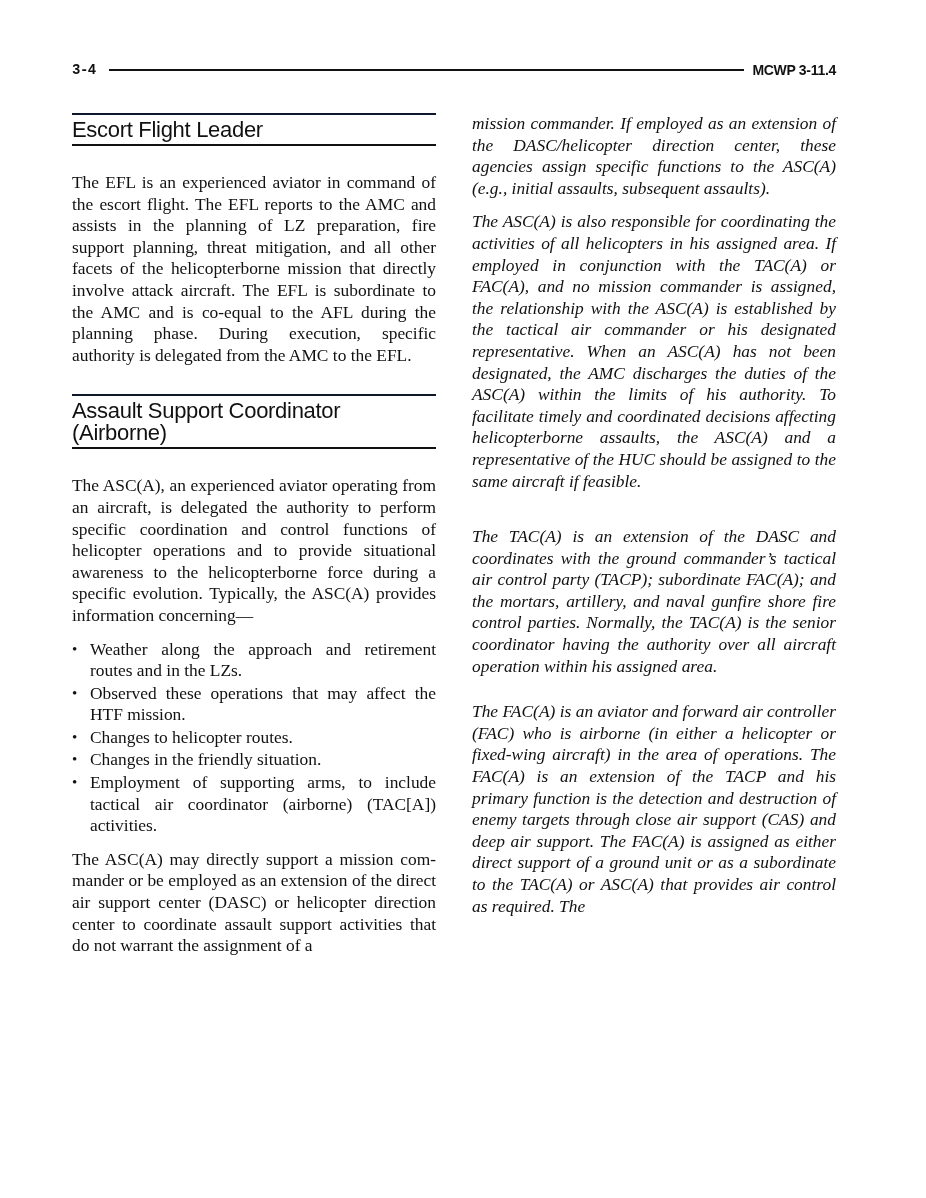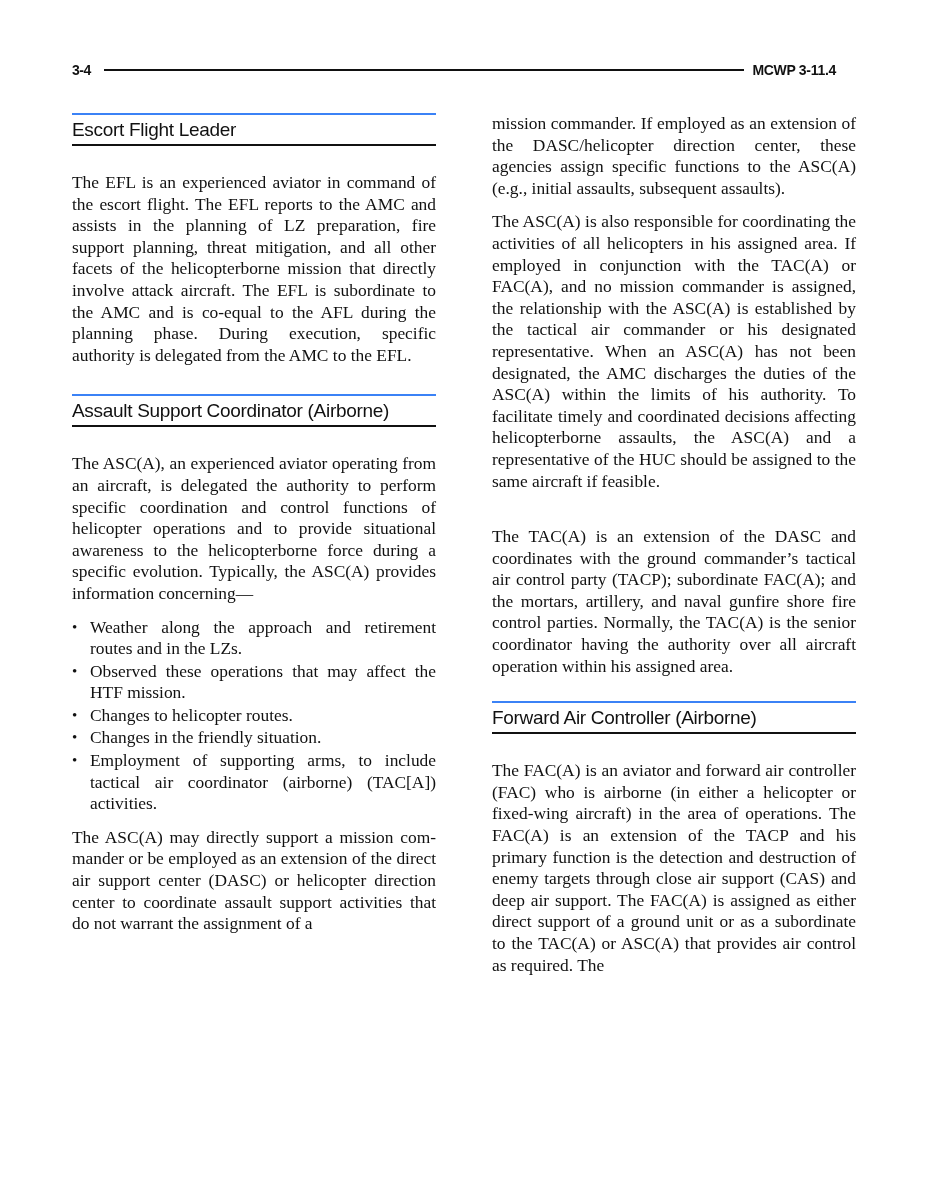--- a/index.html
+++ b/index.html
@@ -22,51 +22,52 @@
       height: 20px;
       display: flex;
       align-items: center;
       font-family: "Liberation Sans", sans-serif;
       font-weight: bold;
       font-size: 14px;
     }
     .page-header .pg {
       letter-spacing: -0.5px;
       margin-right: 13px;
+      font-family: Liberation Mono, monospace;
     }
     .page-header .rule {
       flex: 1;
       height: 2px;
       background: #111;
       margin-right: 8px;
     }
     .page-header .doc {
       letter-spacing: -0.3px;
     }
     .col {
       position: absolute;
       top: 113px;
       width: 364px;
       font-family: "Liberation Serif", serif;
       font-size: 17.4px;
       line-height: 21.6px;
     }
     .col-left { left: 72px; }
-    .col-right { left: 492px; }
+    .col-right { left: 472px; font-style: italic; }
     p {
       margin: 0 0 12px 0;
       text-align: justify;
       hyphens: manual;
     }
     .sec-head {
-      border-top: 2px solid #3b82f6;
+      border-top: 2px solid #0f172a;
       border-bottom: 2px solid #111;
       padding: 4px 0 3px 0;
       font-family: "Liberation Sans", sans-serif;
-      font-size: 19px;
+      font-size: 22px;
       line-height: 22px;
       letter-spacing: -0.3px;
       margin: 0 0 26px 0;
     }
     ul.bullets {
       list-style: none;
       padding: 0;
       margin: 0 0 12px 0;
     }
     ul.bullets li {
@@ -109,15 +110,14 @@
 
   <p>The ASC(A) may directly support a mission com­mander or be employed as an extension of the direct air support center (DASC) or helicopter direction center to coordinate assault support activities that do not warrant the assignment of a</p>
 </div>
 
 <div class="col col-right">
   <p>mission commander. If employed as an extension of the DASC/helicopter direction center, these agencies assign specific functions to the ASC(A) (e.g., initial assaults, subsequent assaults).</p>
   <p style="margin-bottom:34px;">The ASC(A) is also responsible for coordinating the activities of all helicopters in his assigned area. If employed in conjunction with the TAC(A) or FAC(A), and no mission commander is assigned, the relationship with the ASC(A) is established by the tactical air commander or his designated representative. When an ASC(A) has not been designated, the AMC discharges the duties of the ASC(A) within the limits of his authority. To facilitate timely and coordinated decisions affecting helicopterborne assaults, the ASC(A) and a representative of the HUC should be assigned to the same aircraft if feasible.</p>
 
   <p style="margin-bottom:24px;">The TAC(A) is an extension of the DASC and coordinates with the ground commander’s tacti­cal air control party (TACP); subordinate FAC(A); and the mortars, artillery, and naval gunfire shore fire control parties. Normally, the TAC(A) is the senior coordinator having the authority over all aircraft operation within his assigned area.</p>
 
-  <div class="sec-head">Forward Air Controller (Airborne)</div>
   <p>The FAC(A) is an aviator and forward air con­troller (FAC) who is airborne (in either a helicop­ter or fixed-wing aircraft) in the area of operations. The FAC(A) is an extension of the TACP and his primary function is the detection and destruction of enemy targets through close air support (CAS) and deep air support. The FAC(A) is assigned as either direct support of a ground unit or as a subordinate to the TAC(A) or ASC(A) that provides air control as required. The</p>
 </div>
 
 </body></html>

